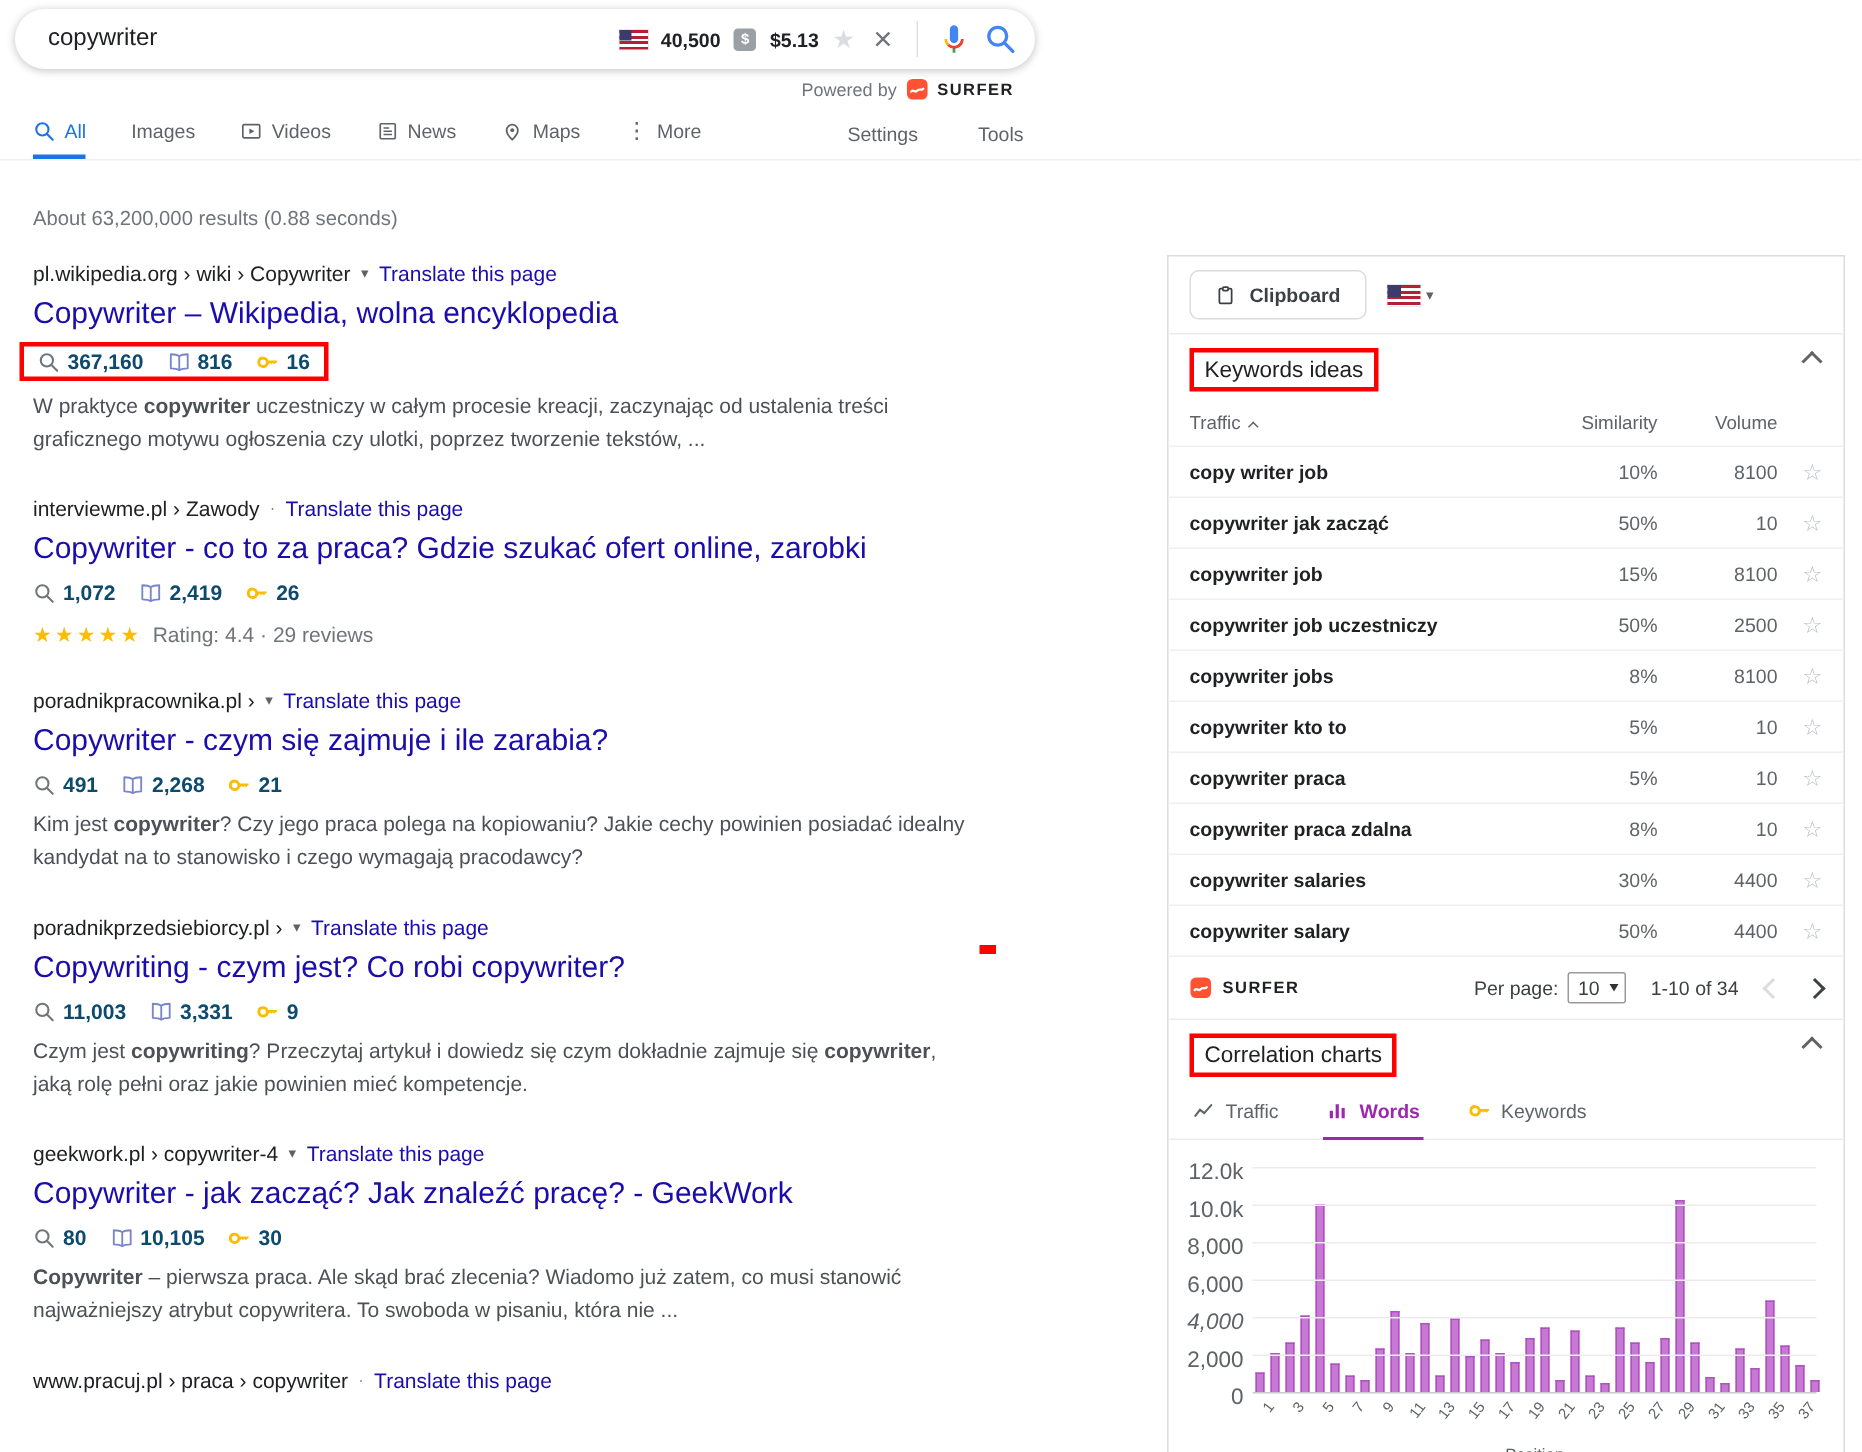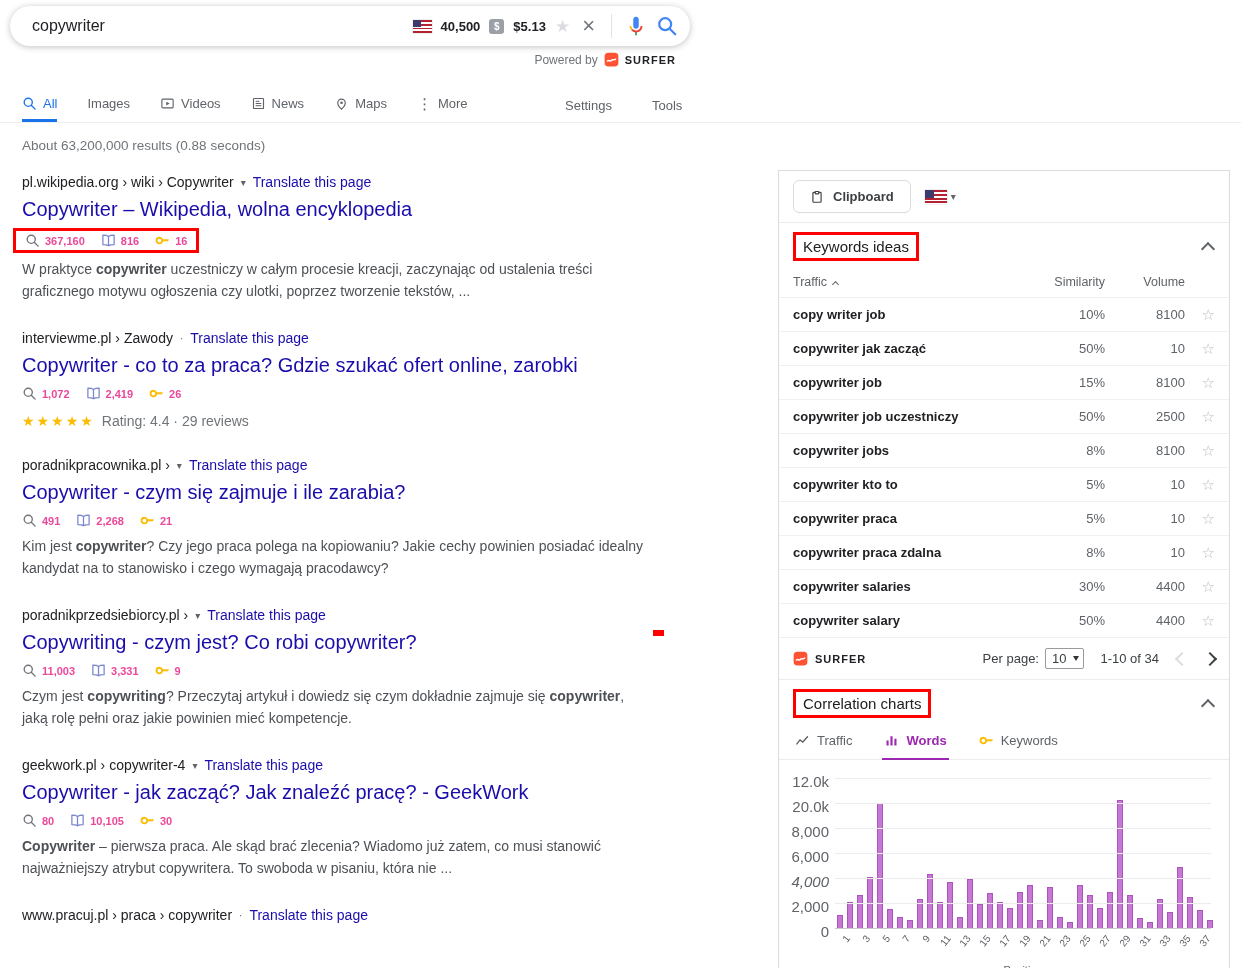--- a/index.html
+++ b/index.html
@@ -27,40 +27,40 @@
   .icon22 svg{width:100%;height:100%;}
 
   
   .powered{position:absolute;top:52px;left:400px;width:276px;display:flex;justify-content:flex-end;
     align-items:center;gap:6px;font-size:12px;color:#70757a;}
   .slogo{width:15px;height:15px;display:inline-block;}
   .slogo svg{width:100%;height:100%;}
   .brand{font-weight:700;color:#202124;font-size:11px;letter-spacing:1px;}
 
   
-  .tabsbar{position:absolute;top:88px;left:0;width:100%;height:34px;border-bottom:1px solid #eceff1;}
+  .tabsbar{position:absolute;top:72px;left:0;width:100%;height:34px;border-bottom:1px solid #eceff1;}
   .gtabs{position:absolute;left:22px;top:0;display:flex;gap:30px;height:34px;}
   .gtab{display:flex;align-items:center;gap:6px;font-size:13px;color:#5f6368;height:34px;
     border-bottom:3px solid transparent;box-sizing:border-box;cursor:pointer;}
   .gtab.active{color:#1a73e8;border-bottom-color:#1a73e8;}
   .t-ic{width:15px;height:15px;display:inline-block;}
   .t-ic svg{width:100%;height:100%;}
   .settings-tools{position:absolute;left:565px;top:0;display:flex;gap:40px;height:34px;align-items:center;
     font-size:13px;color:#5f6368;}
 
   .stats{position:absolute;top:138px;left:22px;font-size:13.5px;color:#70757a;}
 
   
   .results{position:absolute;top:172px;left:22px;width:648px;}
   .result{margin-bottom:26px;}
   .crumb-row{font-size:14px;color:#202124;display:flex;align-items:center;gap:7px;height:20px;}
   .crumb-sep{color:#5f6368;font-size:10px;}
   .translate{color:#1a0dab;cursor:pointer;}
   .r-title{font-size:20px;line-height:1.35;color:#1a0dab;margin:4px 0 5px;cursor:pointer;font-weight:400;}
-  .metrics{display:inline-flex;align-items:center;gap:16px;font-size:11px;color:#ec4899;font-weight:700;
+  .metrics{display:inline-flex;align-items:center;gap:16px;font-size:14px;color:#0c4a6e;font-weight:700;
     padding:2px 0;margin-bottom:5px;}
   .metrics.boxed{border:3px solid #f00;padding:2px 9px;margin-left:-9px;}
   .metric{display:flex;align-items:center;gap:5px;}
   .m-ic{width:15px;height:15px;display:inline-block;}
   .m-ic svg{width:100%;height:100%;}
   .m-search{color:#70757a;}
   .m-book{color:#7986cb;}
   .m-key{color:#fbbc04;}
   .snippet{font-size:14px;color:#4d5156;line-height:22px;max-width:622px;}
   .snippet b{font-weight:700;color:#4d5156;}
@@ -72,21 +72,21 @@
     border:1px solid #dadce0;box-sizing:border-box;}
   .p-header{display:flex;align-items:center;gap:14px;padding:9px 14px;border-bottom:1px solid #ececec;}
   .p-title{font-size:18px;font-weight:700;color:#202124;flex:1;}
   .clipboard-btn{display:flex;align-items:center;gap:9px;border:1px solid #dadce0;border-radius:6px;
     padding:8px 16px;font-size:13px;font-weight:700;color:#3c4043;background:#fff;cursor:pointer;}
   .cb-ic{width:14px;height:14px;display:inline-block;}
   .cb-ic svg{width:100%;height:100%;}
   .flag-select{display:flex;align-items:center;gap:4px;cursor:pointer;}
   .caret-down{font-size:10px;color:#5f6368;}
 
-  .section-head{display:flex;align-items:center;justify-content:space-between;padding:9px 16px 6px 14px;}
+  .section-head{display:flex;align-items:flex-start;justify-content:space-between;padding:9px 16px 6px 14px;}
   .red-box{border:3px solid #f00;padding:3px 7px;font-size:15px;color:#202124;display:inline-block;}
   .chev{display:inline-block;width:8px;height:8px;border-right:2px solid #5f6368;border-bottom:2px solid #5f6368;}
   .chev.up{transform:rotate(-135deg);margin-top:4px;}
   .chev.sm{width:4px;height:4px;border-width:1.6px;}
   .chev.left{transform:rotate(135deg);}
   .chev.right{transform:rotate(-45deg);}
   .chev.disabled{border-color:#dadce0;}
   .chev.dark{border-color:#3c4043;}
 
   .kw-head{display:grid;grid-template-columns:1fr 80px 80px 30px;align-items:center;
@@ -618,21 +618,21 @@
               <span>35</span>
             </div>
             <div class="xl"></div>
             <div class="xl">
               <span>37</span>
             </div>
             <div class="xl"></div>
           </div>
         <div class="xaxis-title">Position</div>
       <div class="ylab" style="top: 1px;">12.0k</div>
-          <div class="ylab" style="top: 26px;">20.0k</div>
+          <div class="ylab" style="top: 26px;">10.0k</div>
           <div class="ylab" style="top: 51px;">8,000</div>
           <div class="ylab" style="top: 76px;">6,000</div>
           <div class="ylab" style="top: 101px; font-style: italic;">4,000</div>
           <div class="ylab" style="top: 126px;">2,000</div>
           <div class="ylab" style="top: 151px;">0</div>
         </div>
     </div>
   </div>
 
   <div class="red-dot"></div>

